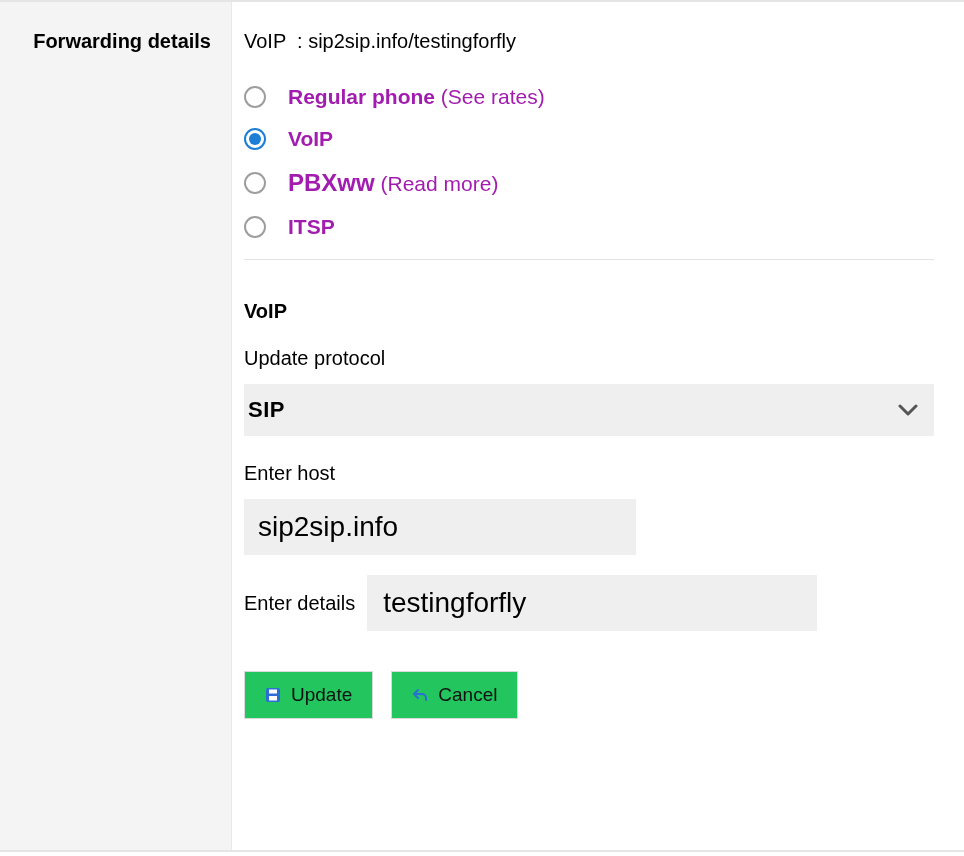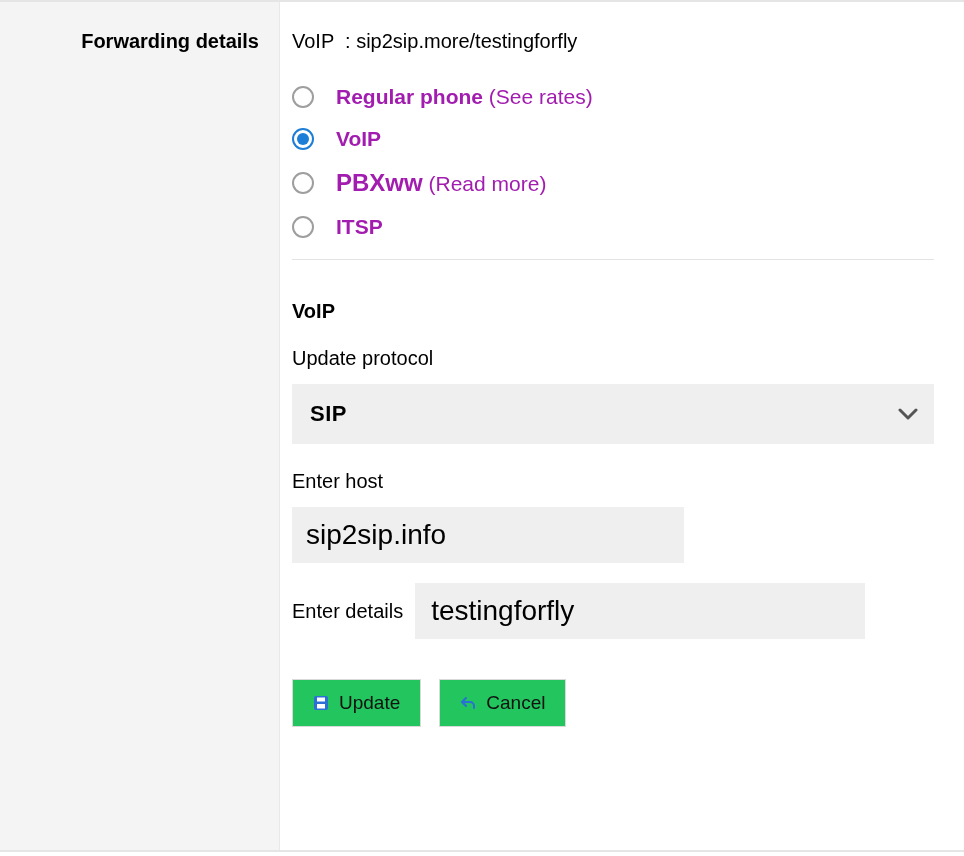--- a/index.html
+++ b/index.html
@@ -11,21 +11,21 @@
     width: 964px;
     height: 856px;
   }
   .container {
     display: flex;
     border-top: 2px solid #e5e5e5;
     border-bottom: 2px solid #e5e5e5;
     min-height: 852px;
   }
   .left-col {
-    width: 280px;
+    width: 232px;
     background: #f4f4f4;
     padding: 28px 20px 0 0;
     text-align: right;
     border-right: 1px solid #e8e8e8;
   }
   .left-label {
     font-size: 20px;
     font-weight: 700;
     color: #000;
   }
@@ -94,24 +94,24 @@
     margin-bottom: 24px;
   }
   .field-label {
     font-size: 20px;
     color: #000;
     margin-bottom: 14px;
   }
   .select-wrap {
     position: relative;
     background: #efefef;
-    height: 60px;
-    display: flex;
-    align-items: center;
-    padding: 0 18px;
+    height: 52px;
+    display: flex;
+    align-items: center;
+    padding: 0 4px;
     margin-bottom: 26px;
   }
   .select-value {
     font-size: 22px;
     color: #000;
     font-weight: 700;
     letter-spacing: .5px;
   }
   .select-caret {
     position: absolute;
@@ -162,21 +162,21 @@
 <div class="container">
   <div class="left-col">
     <div class="left-label">Forwarding details</div>
   </div>
 
   <div class="right-col">
 
     <div class="summary-line">
       <span>VoIP</span>
       &nbsp;<span>:</span>
-      <span>sip2sip.more/testingforfly</span>
+      <span>sip2sip.info/testingforfly</span>
     </div>
 
     <div class="radio-group">
 
       <div class="radio-item">
         <span class="radio-circle"></span>
         <span class="radio-label">
           <span>Regular phone</span>
           <span class="extra">(See rates)</span>
         </span>

